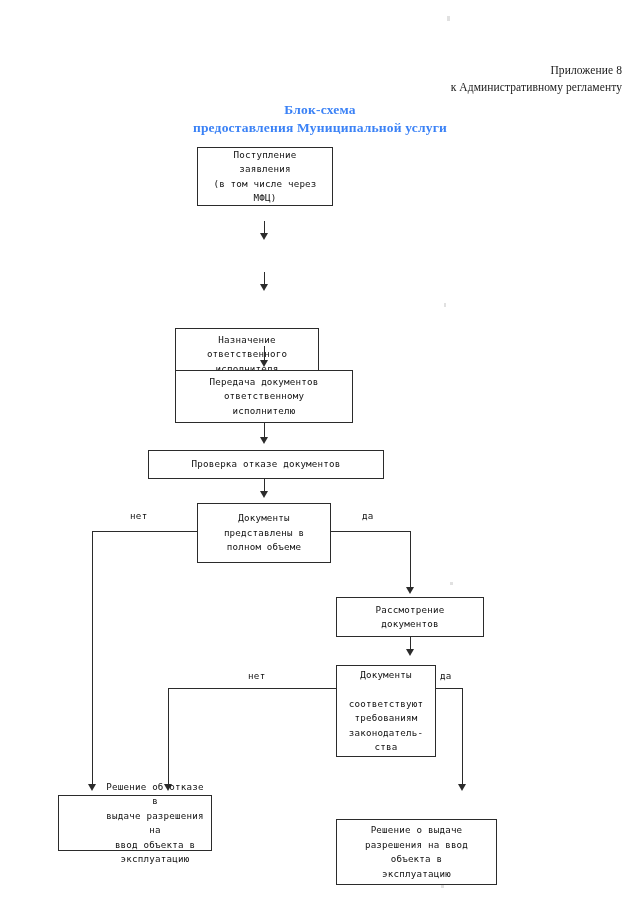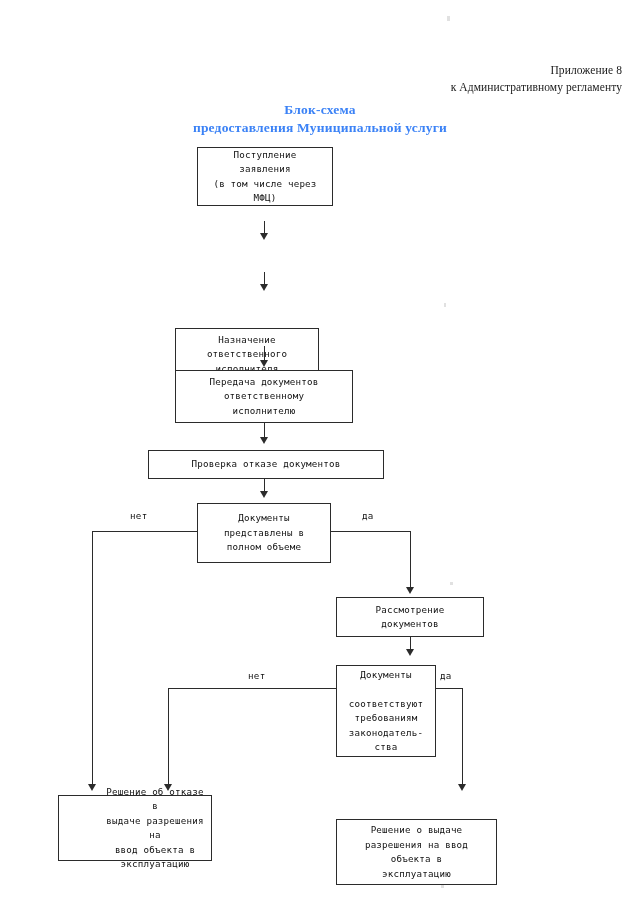--- a/index.html
+++ b/index.html
@@ -193,21 +193,21 @@
   <div class="blabel" style="left:440px;top:670px;">да</div>
 
   <div class="hline" style="left:168px;top:688px;width:169px;"></div>
   <div class="vline" style="left:168px;top:688px;height:98px;"></div>
   <div class="arrow-d" style="left:164px;top:784px;"></div>
 
   <div class="hline" style="left:436px;top:688px;width:26px;"></div>
   <div class="vline" style="left:462px;top:688px;height:98px;"></div>
   <div class="arrow-d" style="left:458px;top:784px;"></div>
 
-  <div class="box" style="left:58px;top:795px;width:154px;height:66px;padding-left:44px;">
+  <div class="box" style="left:58px;top:795px;width:154px;height:56px;padding-left:44px;">
     <span>Решение об отказе в
 выдаче разрешения на
 ввод объекта в
 эксплуатацию</span>
   </div>
 
   <div class="box" style="left:336px;top:819px;width:161px;height:66px;">
     <span>Решение о выдаче
 разрешения на ввод
 объекта в

